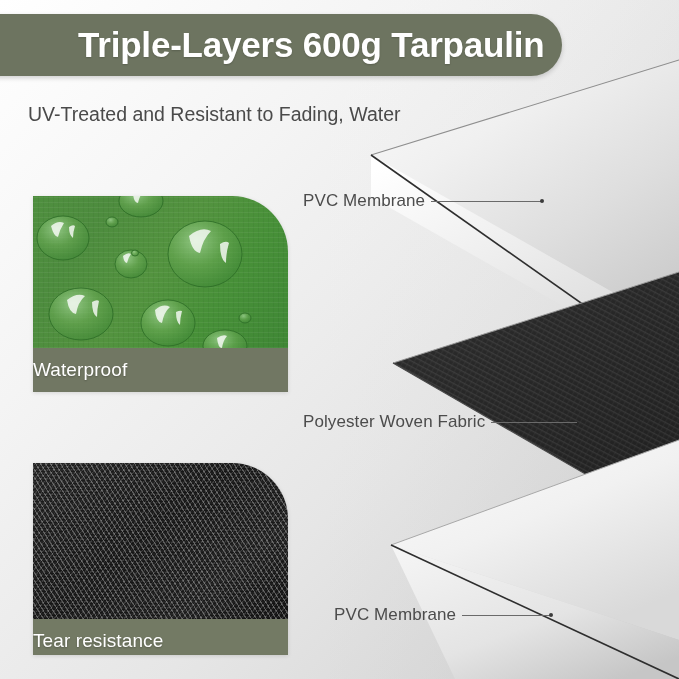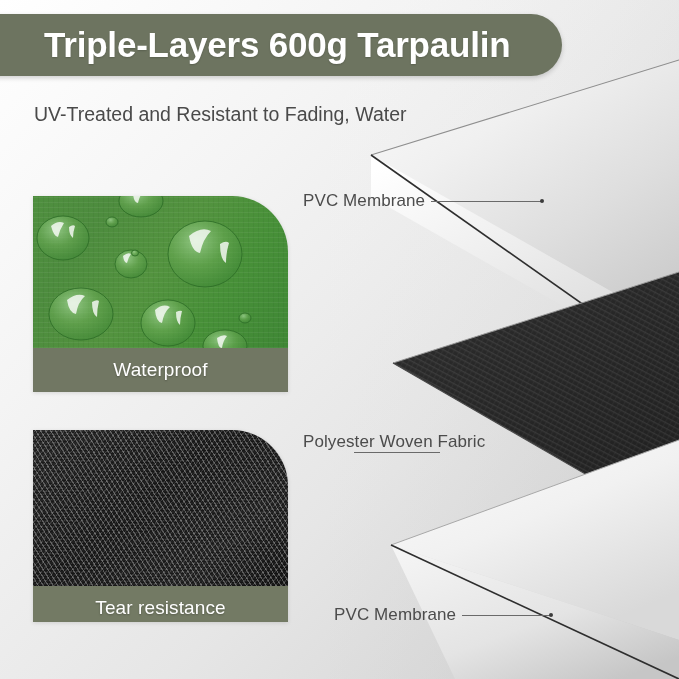--- a/index.html
+++ b/index.html
@@ -41,72 +41,71 @@
     width: 576px;
     height: 62px;
     background: #6d7460;
     border-radius: 0 31px 31px 0;
     box-shadow: 0 2px 5px rgba(0,0,0,0.18);
     display: flex;
     align-items: center;
   }
 
   #title-text {
-    margin-left: 58px;
+    margin-left: 92px;
     color: #ffffff;
     font-size: 35px;
     font-weight: bold;
     letter-spacing: -0.2px;
     white-space: nowrap;
     text-shadow: 0 1px 2px rgba(0,0,0,0.18);
   }
 
   
   #subtitle {
     position: absolute;
-    left: 34px;
+    left: 28px;
     top: 100px;
     width: 400px;
     color: #4a4a4a;
     font-size: 19.5px;
     line-height: 29px;
     font-weight: normal;
   }
   #subtitle .sub-line { display: block; white-space: nowrap; }
 
   
   .feature-panel {
     position: absolute;
     left: 33px;
     width: 255px;
     overflow: hidden;
     border-radius: 0 56px 0 0;
     box-shadow: 0 1px 4px rgba(0,0,0,0.12);
   }
   #panel-waterproof { top: 196px; height: 196px; }
-  #panel-tear       { top: 430px; height: 192px; }
+  #panel-tear       { top: 463px; height: 192px; }
 
   .panel-media {
     position: relative;
     width: 100%;
     height: 152px;
     overflow: hidden;
   }
   #panel-tear .panel-media { height: 156px; }
 
   .panel-caption {
     position: relative;
     width: 100%;
     height: 44px;
     background: #6f7660;
     color: #ffffff;
     font-size: 19px;
     display: flex;
     align-items: center;
-    justify-content: center;
     letter-spacing: 0.1px;
     text-shadow: 0 1px 2px rgba(0,0,0,0.25);
   }
   #cap-waterproof { background: #717763; }
   #cap-tear { background: #737a64; }
 
   
   #green-surface {
     position: absolute;
     inset: 0;
@@ -147,21 +146,21 @@
   .callout-dot {
     width: 4px; height: 4px;
     border-radius: 50%;
     background: #3c3c3c;
     margin-left: -1px;
   }
 
   #callout-pvc-top    { left: 303px; top: 191px; }
   #callout-pvc-top .callout-line { width: 110px; }
 
-  #callout-polyester  { left: 303px; top: 432px; flex-direction: column; }
+  #callout-polyester  { left: 303px; top: 412px; }
   #callout-polyester .callout-line { width: 86px; }
 
   #callout-pvc-bottom { left: 334px; top: 605px; }
   #callout-pvc-bottom .callout-line { width: 88px; }
 </style>
 </head>
 <body>
 
 <div id="page">
 

